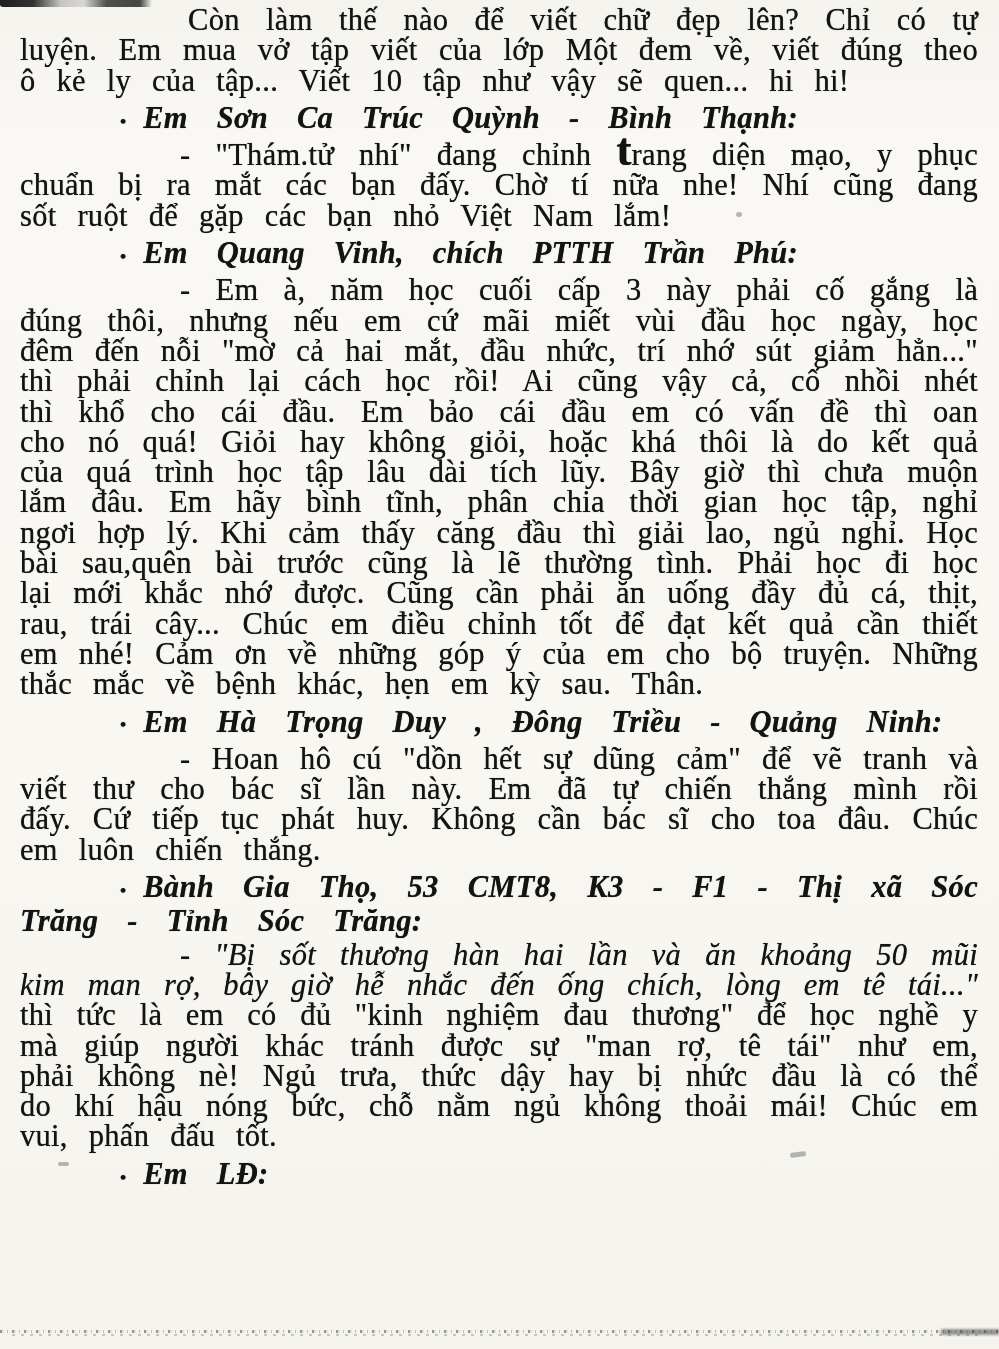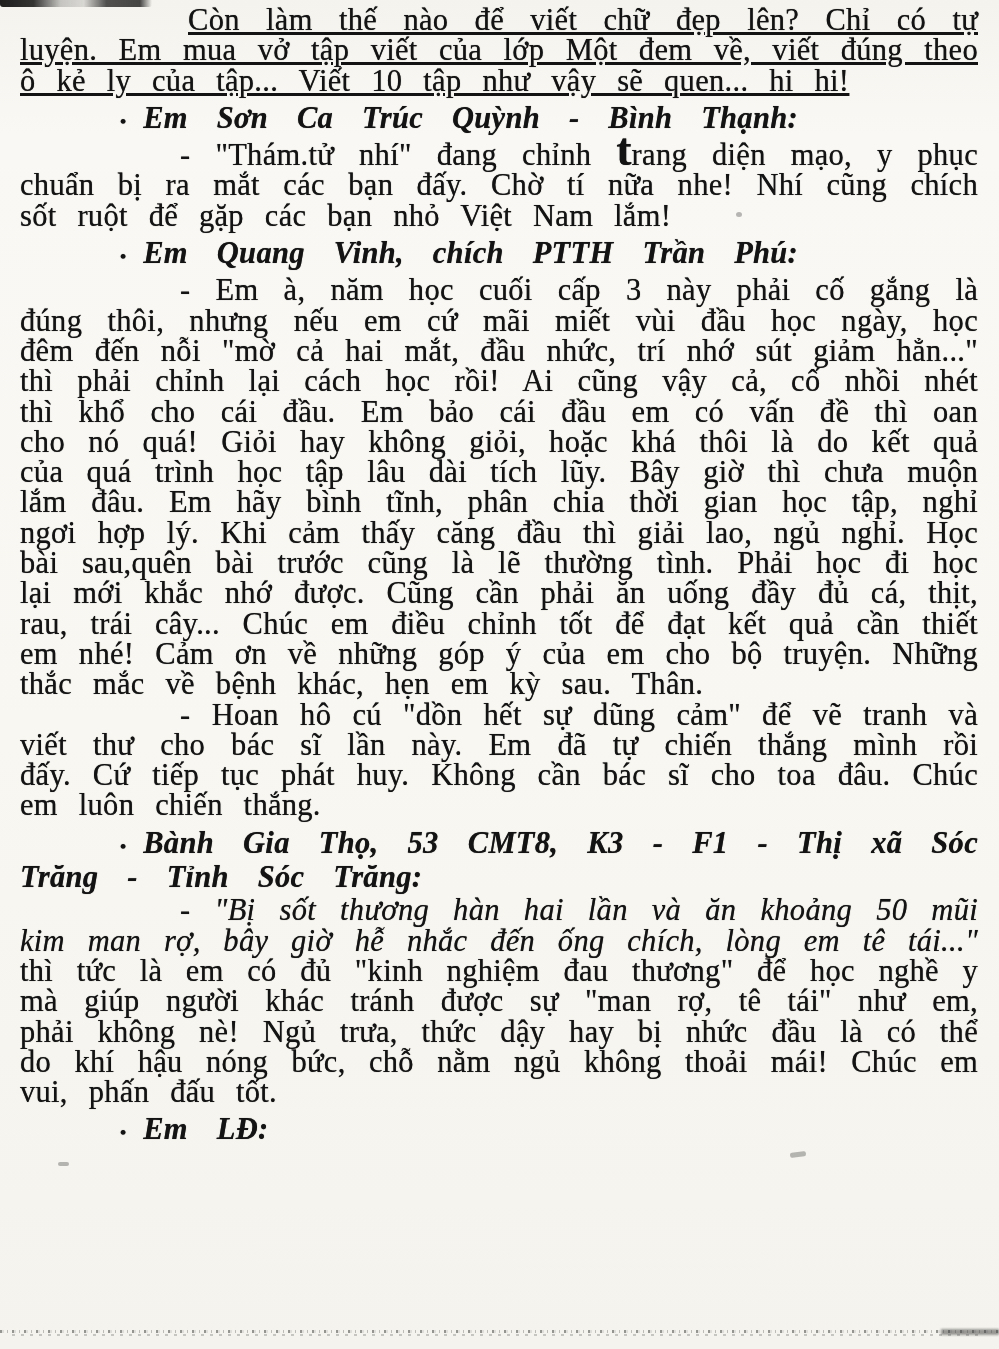--- a/index.html
+++ b/index.html
@@ -19,21 +19,21 @@
   .text-col p{
     margin:0;
     text-align:justify;
     font-size:30.5px;
     line-height:30.3px;
     letter-spacing:.3px;
     word-spacing:13px;
     text-shadow:0 0 .7px rgba(15,15,15,.8);
   }
   p.para{text-indent:160px;}
-  p.opening{text-indent:168px;text-decoration:underline;}
+  p.opening{text-indent:168px;}
   p.heading{
     font-weight:bold;font-style:italic;
     text-indent:100px;
     margin:7px 0 3px 0;
     word-spacing:21px;
   }
   .bullet{
     font-style:normal;font-weight:bold;
     font-size:.58em;
     position:relative;top:-.06em;
@@ -77,23 +77,24 @@
 </style>
 </head>
 <body>
 
 <div class="page">
   <div class="smudge-top"></div>
 
   <div class="text-col">
       <p class="para opening"><span>Còn làm thế nào để viết chữ đẹp lên? Chỉ có tự luyện. Em mua vở tập viết của lớp Một đem về, viết đúng theo ô kẻ ly của tập... Viết 10 tập như vậy sẽ quen... hi hi!</span></p>
       <p class="heading"><span class="bullet">•</span><span>Em Sơn Ca Trúc Quỳnh - Bình Thạnh:</span></p>
-      <p class="para"><span>- "Thám.tử nhí" đang chỉnh </span><span class="oversize">t</span><span>rang diện mạo, y phục chuẩn bị ra mắt các bạn đấy. Chờ tí nữa nhe! Nhí cũng chích sốt ruột để gặp các bạn nhỏ Việt Nam lắm!</span></p>
+      <p class="para"><span>- "Thám.tử nhí" đang chỉnh </span><span class="oversize">t</span><span>rang diện mạo, y phục chuẩn bị ra mắt các bạn đấy. Chờ tí nữa nhe! Nhí cũng đang sốt ruột để gặp các bạn nhỏ Việt Nam lắm!</span></p>
       <p class="heading"><span class="bullet">•</span><span>Em Quang Vinh, chích PTTH Trần Phú:</span></p>
       <p class="para"><span>- Em à, năm học cuối cấp 3 này phải cố gắng là đúng thôi, nhưng nếu em cứ mãi miết vùi đầu học ngày, học đêm đến nỗi "mờ cả hai mắt, đầu nhức, trí nhớ sút giảm hẳn..." thì phải chỉnh lại cách học rồi! Ai cũng vậy cả, cố nhồi nhét thì khổ cho cái đầu. Em bảo cái đầu em có vấn đề thì oan cho nó quá! Giỏi hay không giỏi, hoặc khá thôi là do kết quả của quá trình học tập lâu dài tích lũy. Bây giờ thì chưa muộn lắm đâu. Em hãy bình tĩnh, phân chia thời gian học tập, nghỉ ngơi hợp lý. Khi cảm thấy căng đầu thì giải lao, ngủ nghỉ. Học bài sau,quên bài trước cũng là lẽ thường tình. Phải học đi học lại mới khắc nhớ được. Cũng cần phải ăn uống đầy đủ cá, thịt, rau, trái cây... Chúc em điều chỉnh tốt để đạt kết quả cần thiết em nhé! Cảm ơn về những góp ý của em cho bộ truyện. Những thắc mắc về bệnh khác, hẹn em kỳ sau. Thân.</span></p>
+      <p class="heading"><span class="bullet">•</span><span>Em Hà Trọng Duy , Đông Triều - Quảng Ninh:</span></p>
       <p class="para"><span>- Hoan hô cú "dồn hết sự dũng cảm" để vẽ tranh và viết thư cho bác sĩ lần này. Em đã tự chiến thắng mình rồi đấy. Cứ tiếp tục phát huy. Không cần bác sĩ cho toa đâu. Chúc em luôn chiến thắng.</span></p>
       <p class="heading"><span class="bullet">•</span><span>Bành Gia Thọ, 53 CMT8, K3 - F1 - Thị xã Sóc Trăng - Tỉnh Sóc Trăng:</span></p>
       <p class="para"><span class="italic">- "Bị sốt thương hàn hai lần và ăn khoảng 50 mũi kim man rợ, bây giờ hễ nhắc đến ống chích, lòng em tê tái..." </span><span>thì tức là em có đủ "kinh nghiệm đau thương" để học nghề y mà giúp người khác tránh được sự "man rợ, tê tái" như em, phải không nè! Ngủ trưa, thức dậy hay bị nhức đầu là có thể do khí hậu nóng bức, chỗ nằm ngủ không thoải mái! Chúc em vui, phấn đấu tốt.</span></p>
       <p class="heading"><span class="bullet">•</span><span>Em LĐ:</span></p>
     </div>
 
   <div class="speck" id="sp1"></div>
   <div class="speck" id="sp2"></div>
   <div class="speck" id="sp3"></div>
 

